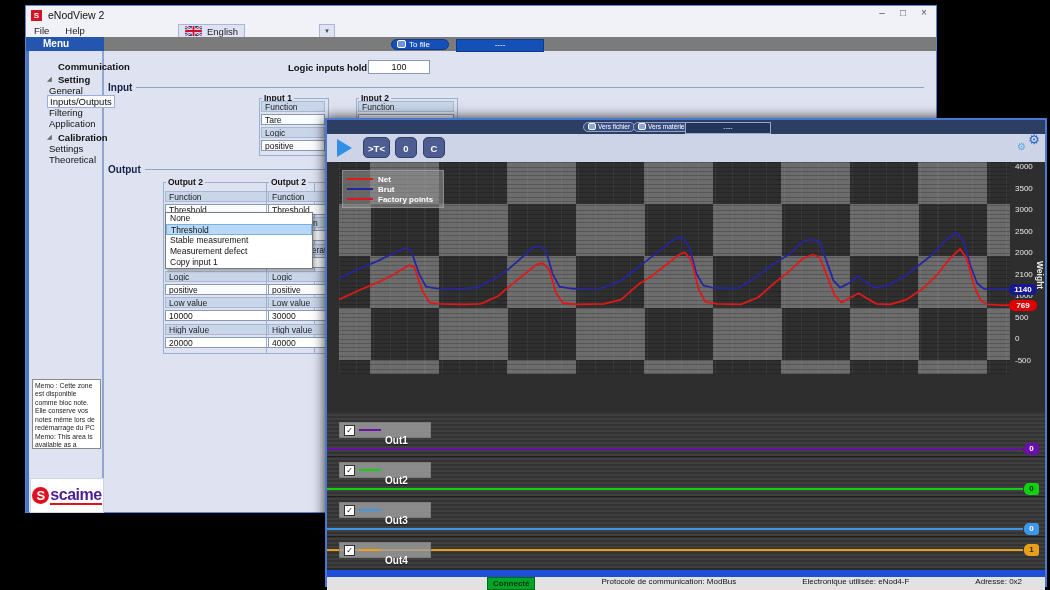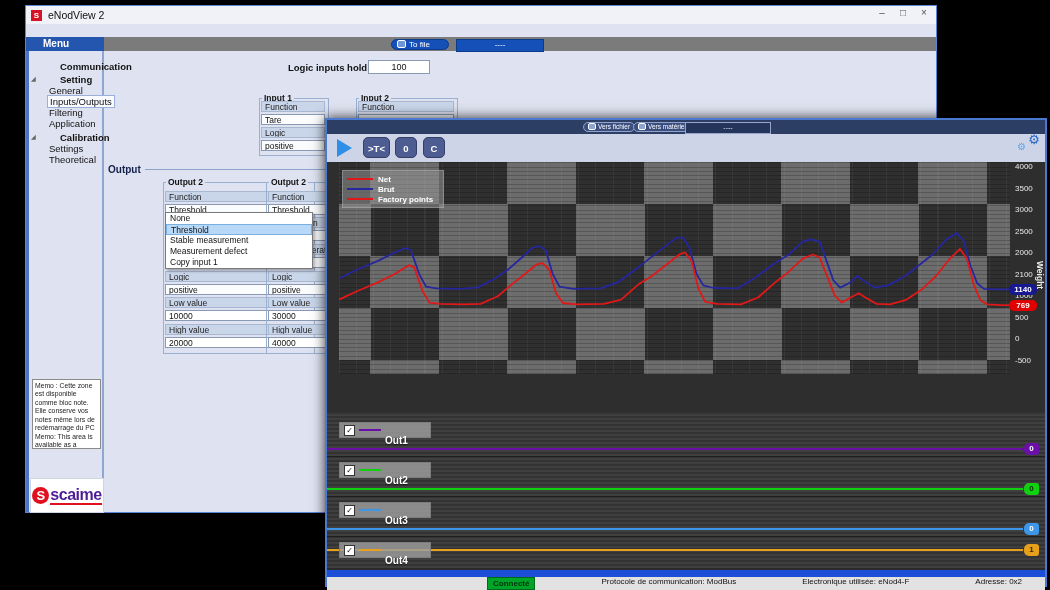--- a/index.html
+++ b/index.html
@@ -28,21 +28,21 @@
   .tofile-pill{left:365px;top:32.5px;width:58px;height:11px;background:#1450b8;border:1px solid #0c3a8c;
     border-radius:6px;color:#fff;font-size:8px;display:flex;align-items:center;gap:3px;padding:0 5px;box-sizing:border-box;}
   .pill-ico{width:7px;height:6px;border:1px solid #fff;border-radius:2px;background:#6d95d8;}
   .dashes-btn{left:430px;top:32.5px;width:86px;height:11px;background:#1450b8;border:1px solid #0c3a8c;
     color:#fff;font-size:8px;text-align:center;line-height:10px;}
   
   #sidebar{left:0;top:45px;width:78px;bottom:0;background:#dfe3f1;border-left:3px solid #4a74c8;
     border-right:2px solid #8fa6d0;box-sizing:border-box;}
   .side-item{position:absolute;left:0;right:0;height:11px;font-size:9.5px;color:#111;white-space:nowrap;}
   .side-item .lbl{padding:0 2px;}
-  .side-item.lvl1{padding-left:29px;font-weight:bold;}
+  .side-item.lvl1{padding-left:11px;font-weight:bold;margin-left:16px;}
   .side-item.lvl2{padding-left:18px;}
   .side-item.sel .lbl{background:#f8fafd;border:1px solid #9ab0d8;}
   .tree-arrow{position:absolute;left:2px;top:1px;font-size:6px;color:#666;}
   .memo-box{left:3px;top:328px;width:69px;height:70px;background:#fff;border:1px solid #8a8a8a;
     font-size:6.8px;line-height:1.25;color:#222;padding:2px;box-sizing:border-box;overflow:hidden;}
   .logo-box{left:1px;top:427px;width:72px;height:33px;background:#fff;border:1px solid #cfd4e2;
     display:flex;align-items:center;justify-content:center;gap:1px;}
   .logo-s{width:17px;height:17px;border-radius:50%;background:#e01020;color:#fff;font-weight:bold;
     font-size:13px;display:flex;align-items:center;justify-content:center;}
   .logo-text{font-size:16px;font-weight:bold;color:#4c1d95;letter-spacing:-0.5px;
@@ -147,20 +147,37 @@
   <div class="titlebar abs">
     <span class="app-icon">S</span>
     <span class="win-title">eNodView 2</span>
     <span class="win-controls">
       <span>–</span>
       <span>□</span>
       <span>×</span>
     </span>
   </div>
 
+  <div class="menubar abs">
+    <span class="menu-item">File</span>
+    <span class="menu-item">Help</span>
+    <span class="lang-btn">
+      <svg width="17" height="10" viewBox="0 0 20 12">
+          <rect fill="#1b3a8c" width="20" height="12"></rect>
+          <path d="M0,0 20,12 M20,0 0,12" stroke="#fff" stroke-width="3"></path>
+          <path d="M0,0 20,12 M20,0 0,12" stroke="#c8102e" stroke-width="1.2"></path>
+          <rect x="8" width="4" height="12" fill="#fff"></rect>
+          <rect y="4" width="20" height="4" fill="#fff"></rect>
+          <rect x="8.8" width="2.4" height="12" fill="#c8102e"></rect>
+          <rect y="4.8" width="20" height="2.4" fill="#c8102e"></rect>
+        </svg>
+      <span>English</span>
+    </span>
+    <span class="lang-arrow-btn">▾</span>
+  </div>
 
   <div class="menu-blue abs">Menu</div>
   <div class="gray-band abs"></div>
   <div class="tofile-pill abs">
     <span class="pill-ico"></span>
     <span>To file</span>
   </div>
   <div class="dashes-btn abs">----</div>
 
   <div id="sidebar" class="abs">
@@ -180,20 +197,24 @@
     </div>
     <div class="logo-box abs">
       <span class="logo-s">S</span>
       <span class="logo-text">scaime</span>
     </div>
   </div>
 
   <div class="hold-label abs">Logic inputs hold time (ms)</div>
   <div class="hold-input abs">100</div>
 
+  <div class="section-line abs" style="left:82px;top:76px;right:12px;">
+    <span class="t">Input</span>
+      <div class="ln"></div>
+  </div>
 
   <div class="gbox abs" style="left:233px;top:92px;width:68px;height:56px;"></div>
   <span class="gtitle abs" style="left:236px;top:87px;">Input 1</span>
   <div class="row lab abs" style="left:235px;top:95px;width:64px;">Function</div>
   <div class="row fld abs" style="left:235px;top:108px;width:64px;"><span>Tare</span></div>
   <div class="row lab abs" style="left:235px;top:121px;width:64px;">Logic</div>
   <div class="row fld abs" style="left:235px;top:134px;width:64px;"><span>positive</span></div>
 
   <div class="gbox abs" style="left:330px;top:92px;width:100px;height:56px;"></div>
   <span class="gtitle abs" style="left:333px;top:87px;">Input 2</span>

